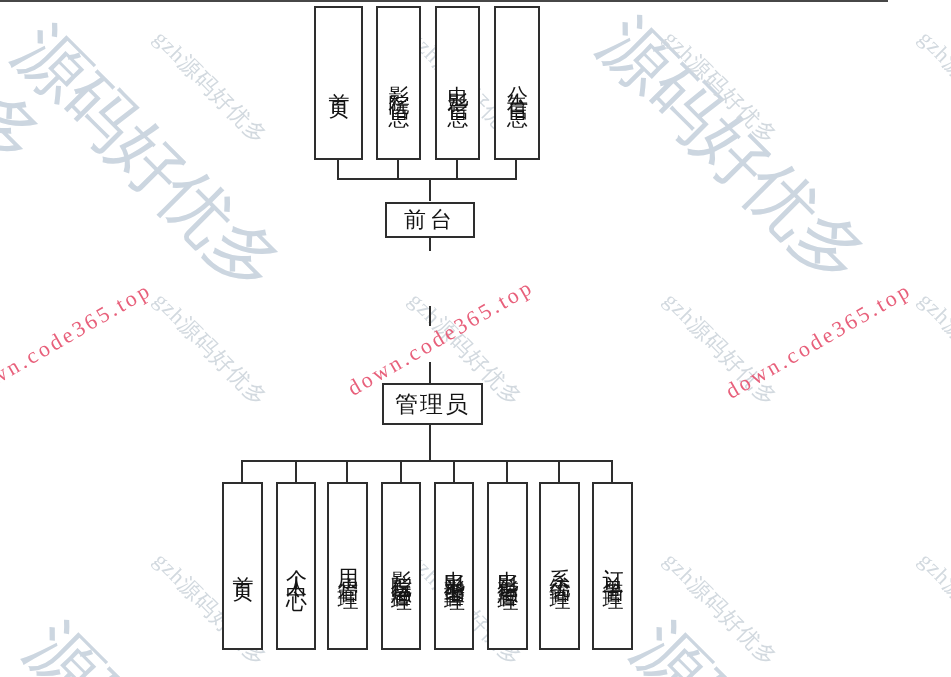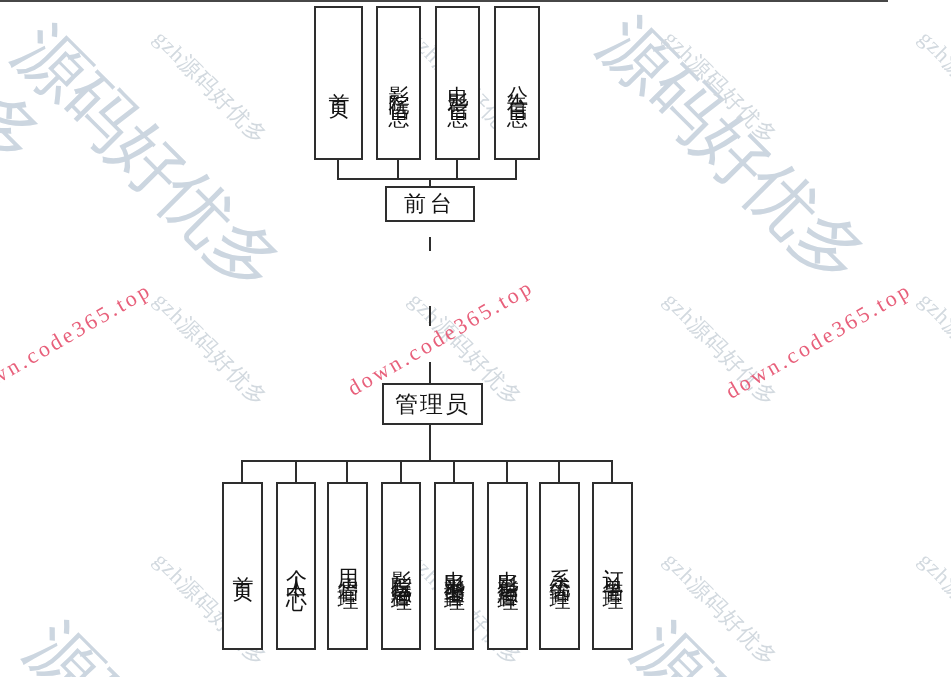--- a/index.html
+++ b/index.html
@@ -21,21 +21,21 @@
     position:absolute;background:#ffffff;border:2px solid #2e2e2e;box-sizing:border-box;
     display:flex;align-items:center;justify-content:center;color:#141414;z-index:3;
   }
   .vtext{writing-mode:vertical-rl;text-orientation:upright;letter-spacing:7px;font-size:21px;line-height:1;}
   
   .t1{left:314px;top:6px;width:49px;height:154px;}
   .t2{left:376px;top:6px;width:45px;height:154px;}
   .t3{left:435px;top:6px;width:45px;height:154px;}
   .t4{left:494px;top:6px;width:46px;height:154px;}
   
-  .front{left:385px;top:186px;width:90px;height:36px;font-size:22px;letter-spacing:4px;}
+  .front{left:385px;top:202px;width:90px;height:36px;font-size:22px;letter-spacing:4px;}
   .root{left:333px;top:251px;width:191px;height:55px;font-size:27px;letter-spacing:3px;}
   .back{left:384px;top:326px;width:94px;height:36px;font-size:22px;letter-spacing:4px;}
   .admin{left:382px;top:383px;width:101px;height:42px;font-size:23px;letter-spacing:2px;}
   
   .brow{top:482px;height:168px;}
   .b1{left:222px;width:41px;}
   .b2{left:276px;width:40px;}
   .b3{left:327px;width:41px;}
   .b4{left:381px;width:40px;letter-spacing:4px;}
   .b5{left:434px;width:40px;letter-spacing:4px;}

